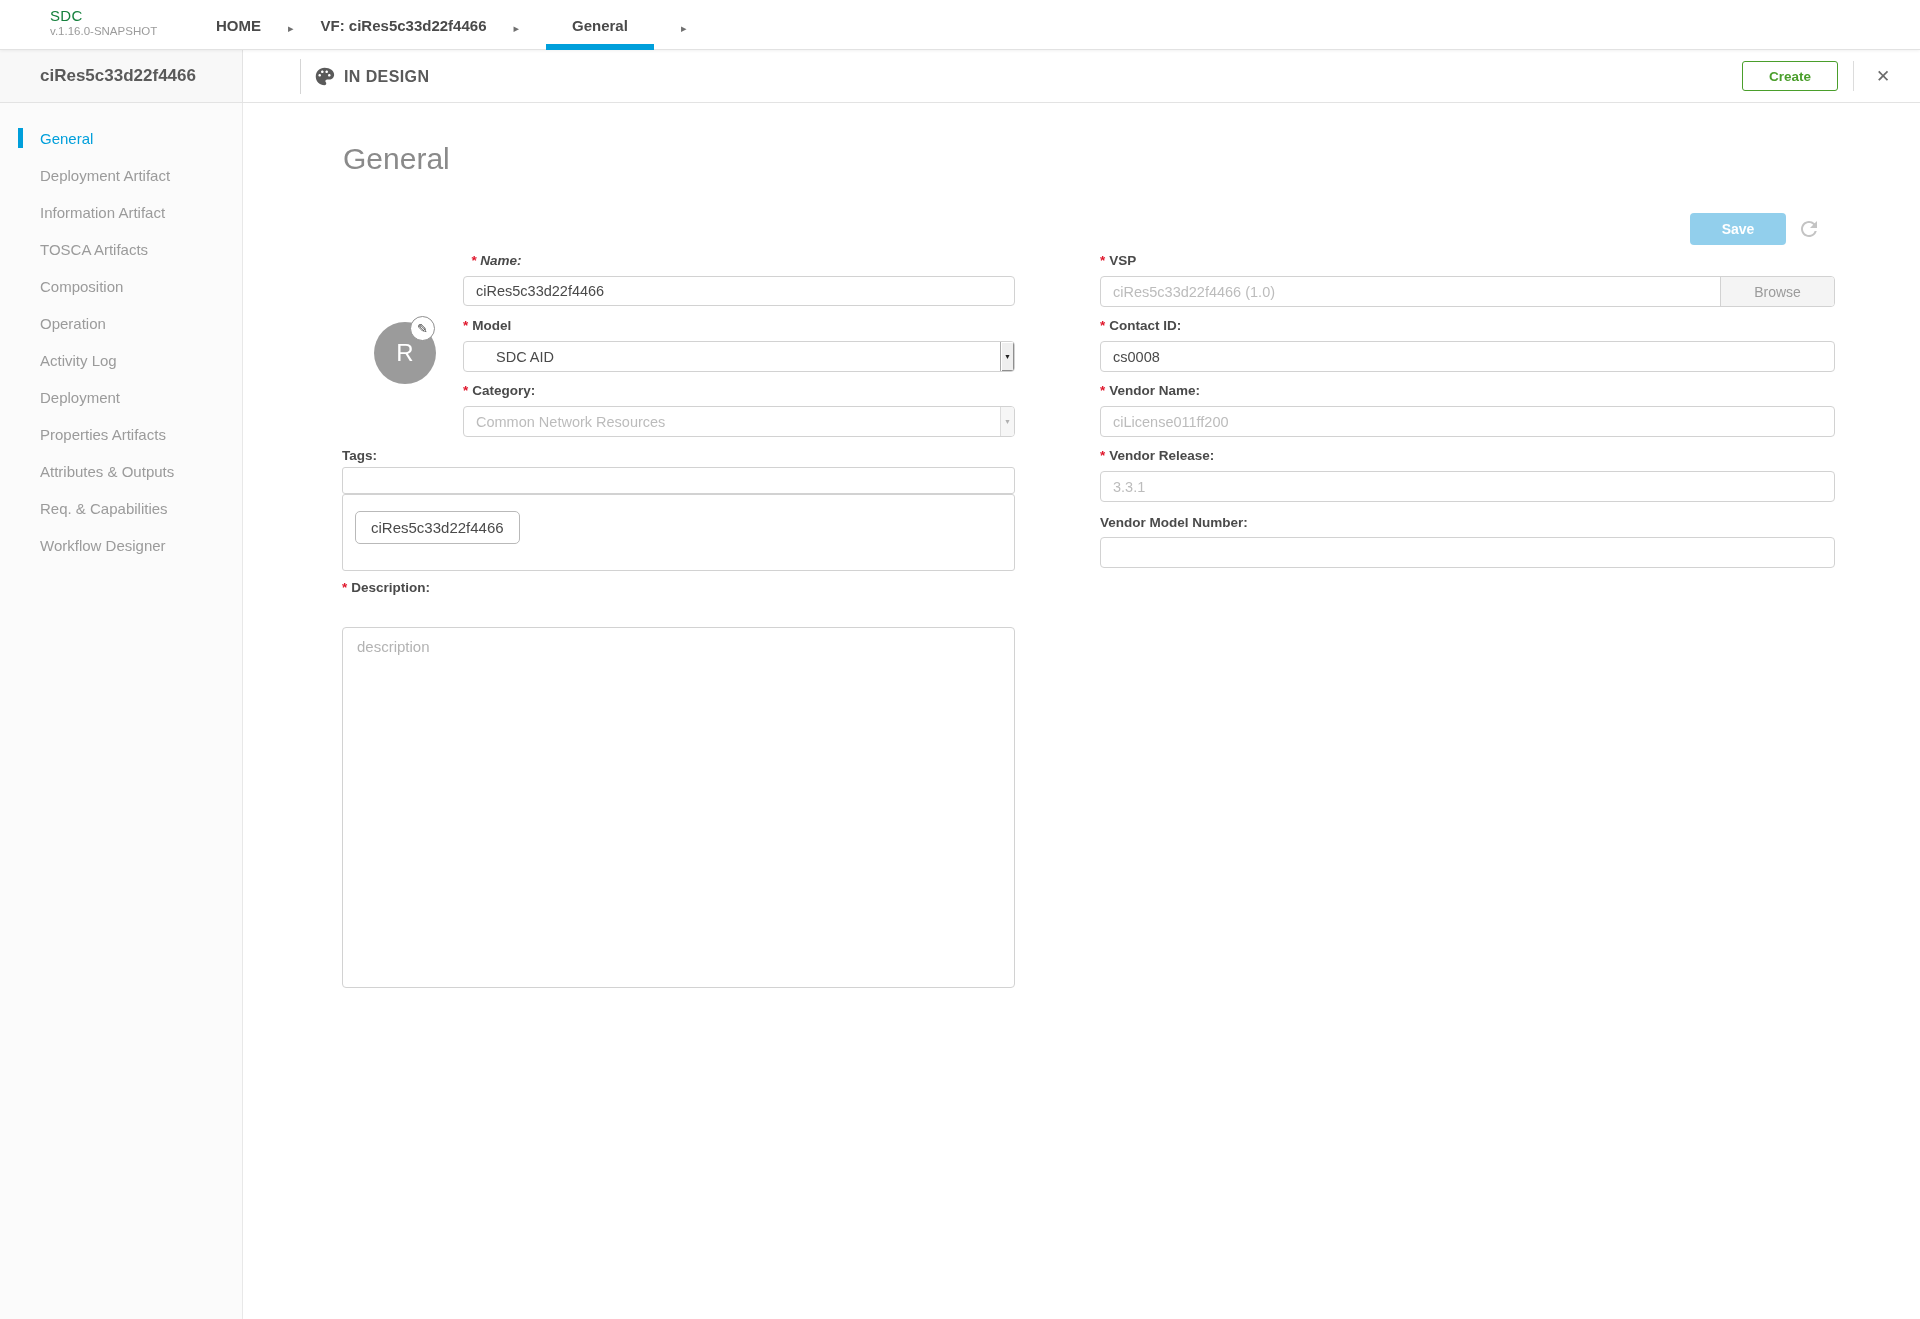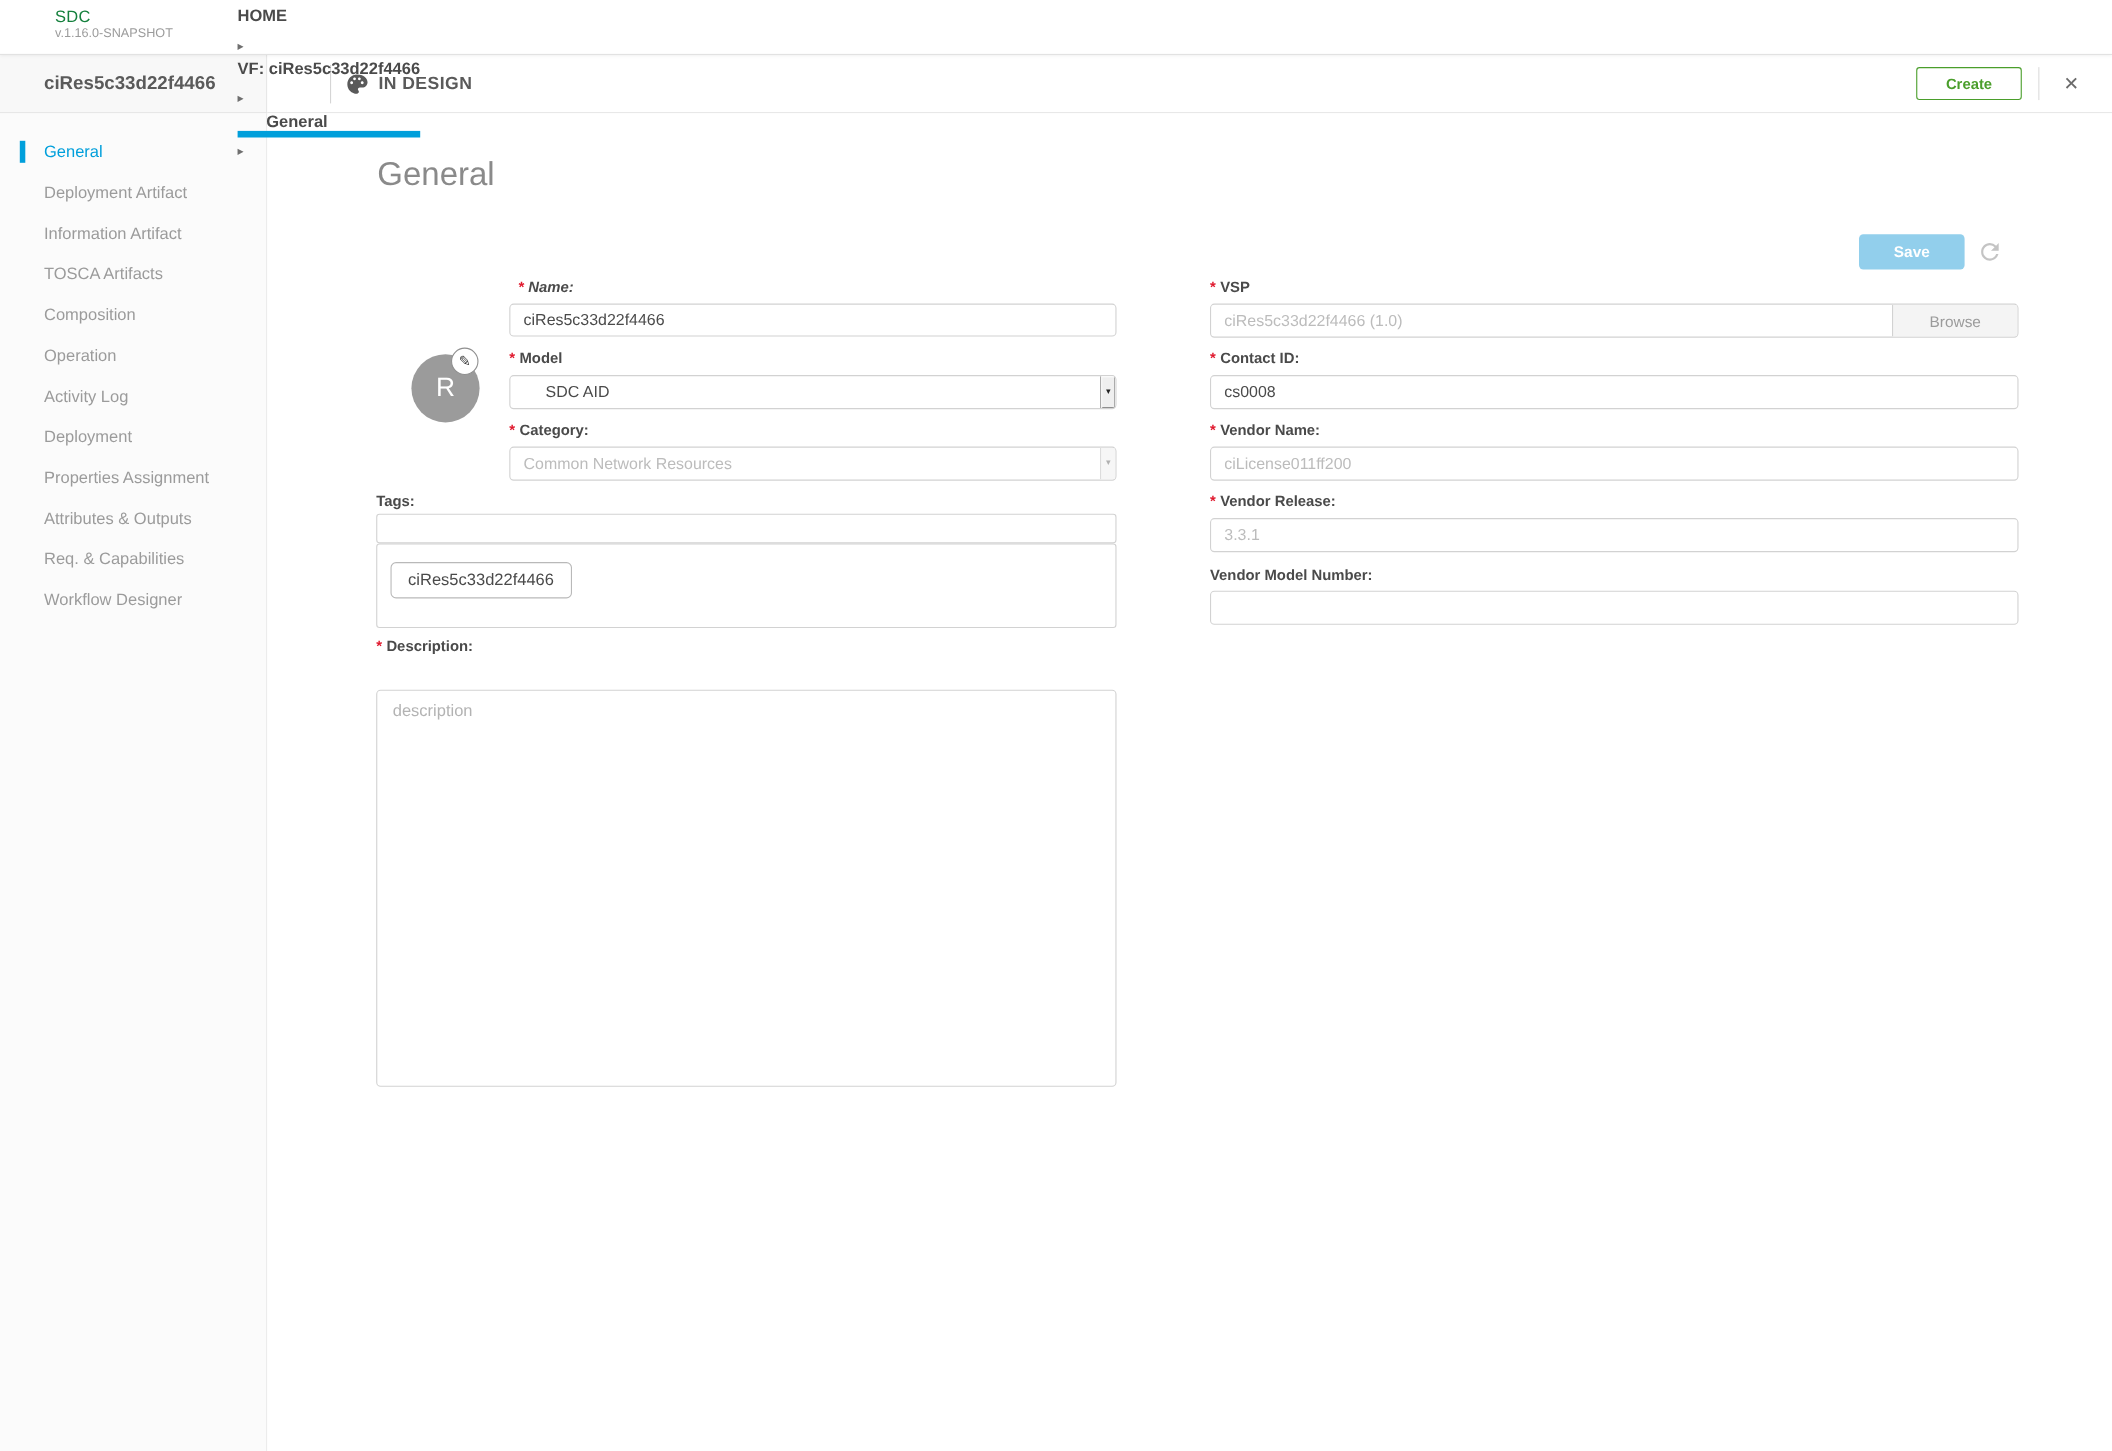--- a/index.html
+++ b/index.html
@@ -6,21 +6,21 @@
   html,body { width:1920px; height:1319px; overflow:hidden; background:#fff;
               font-family:"Liberation Sans","DejaVu Sans",sans-serif; color:#4a4a4a; }
   .abs { position:absolute; }
 
   
   .topnav { position:absolute; top:0; left:0; width:1920px; height:50px; background:#fff;
             border-bottom:1px solid #e2e2e2; box-shadow:0 1px 3px rgba(0,0,0,.06); z-index:20; }
   .logo { position:absolute; left:50px; top:7px; cursor:pointer; }
   .logo-name { color:#15803d; font-weight:normal; font-size:15px; letter-spacing:.3px; }
   .logo-version { color:#9b9b9b; font-size:11.5px; margin-top:1px; }
-  .crumbs { position:absolute; left:216px; top:0; height:50px; display:flex; align-items:stretch; column-gap:27px;flex-direction:column; }
+  .crumbs { position:absolute; left:216px; top:0; height:50px; display:flex; align-items:stretch; column-gap:27px; }
   .crumb { display:flex; align-items:center; font-size:15px; font-weight:600; color:#4a4a4a;
            border-bottom:6px solid transparent; padding-top:6px; cursor:pointer; white-space:nowrap; }
   .crumb.active { border-bottom-color:#009fdb; padding-left:26px; padding-right:26px; }
   .crumb-arrow { display:flex; align-items:center; font-size:11px; color:#6f6f6f; padding-top:6px; }
 
   
   .asset-header { position:absolute; top:50px; left:0; width:1920px; height:53px; }
   .panel-title { position:absolute; left:0; top:0; width:243px; height:53px; background:#f8f8f8;
                  border-right:1px solid #e3e3e3; border-bottom:1px solid #e3e3e3;
                  display:flex; align-items:center; padding-left:40px;
@@ -155,21 +155,21 @@
   <div class="side-item">
       <span>Operation</span>
     </div>
   <div class="side-item">
       <span>Activity Log</span>
     </div>
   <div class="side-item">
       <span>Deployment</span>
     </div>
   <div class="side-item">
-      <span>Properties Assignment</span>
+      <span>Properties Artifacts</span>
     </div>
   <div class="side-item">
       <span>Attributes &amp; Outputs</span>
     </div>
   <div class="side-item">
       <span>Req. &amp; Capabilities</span>
     </div>
   <div class="side-item">
       <span>Workflow Designer</span>
     </div>

